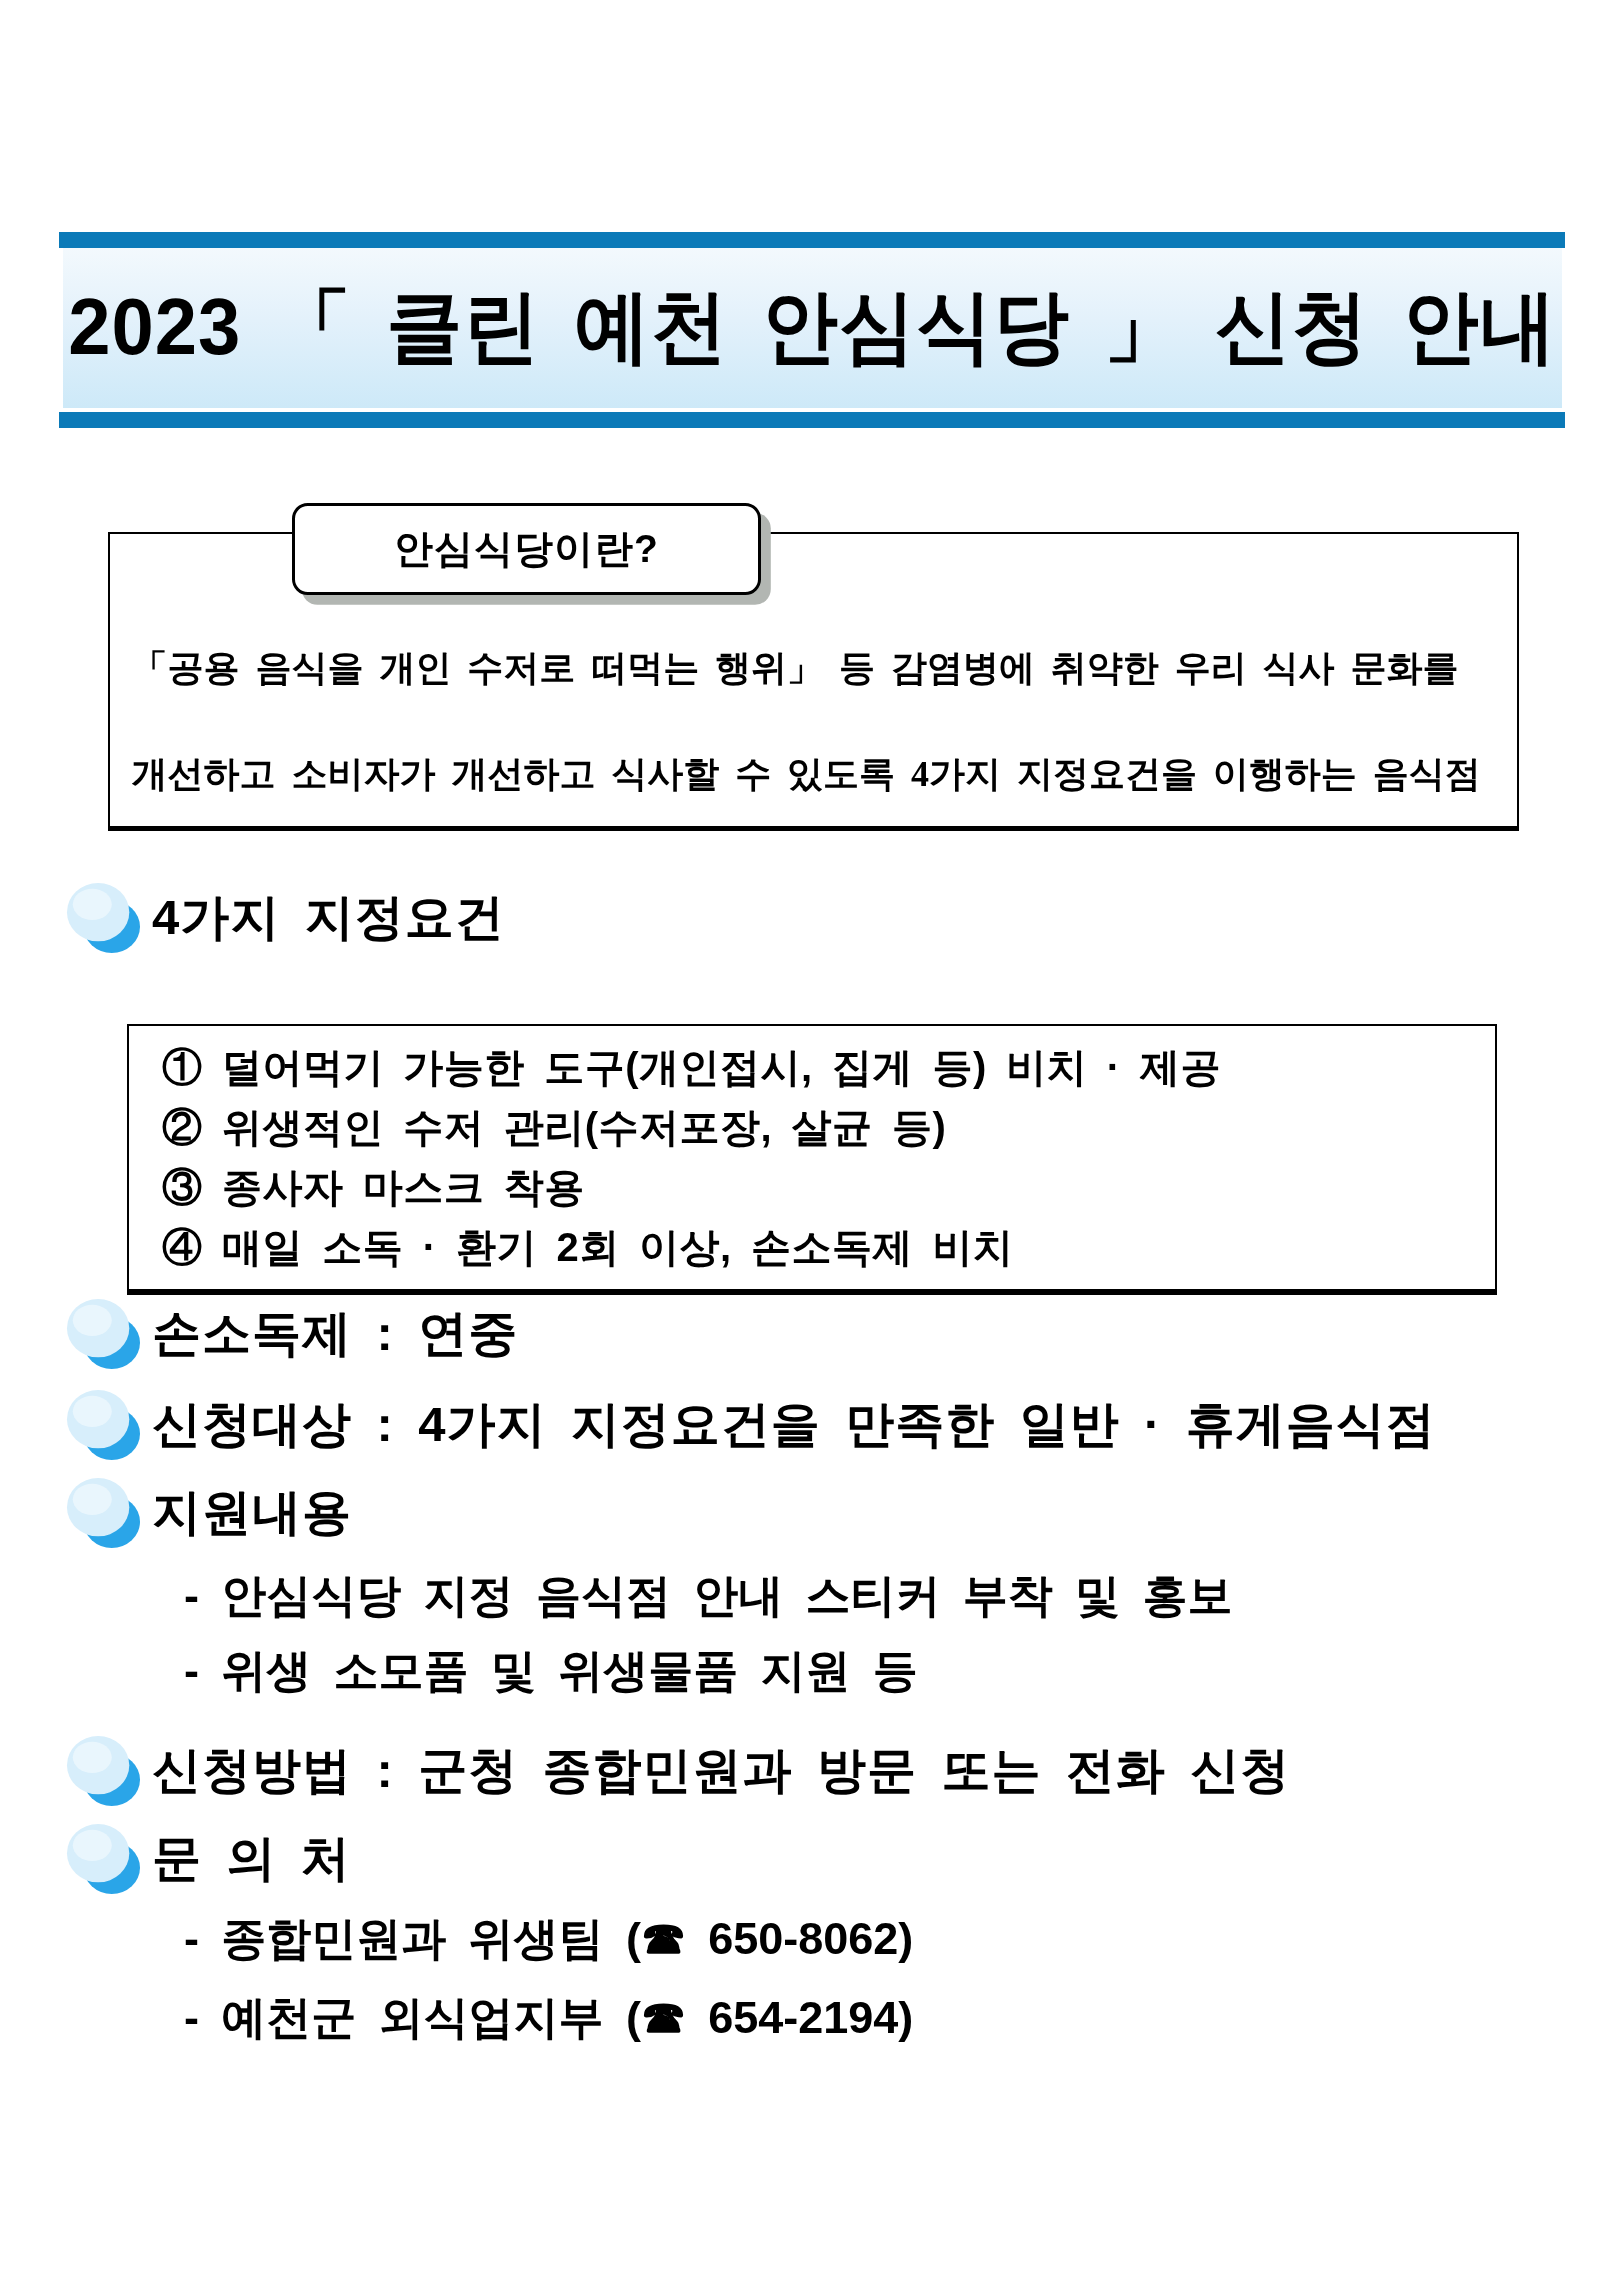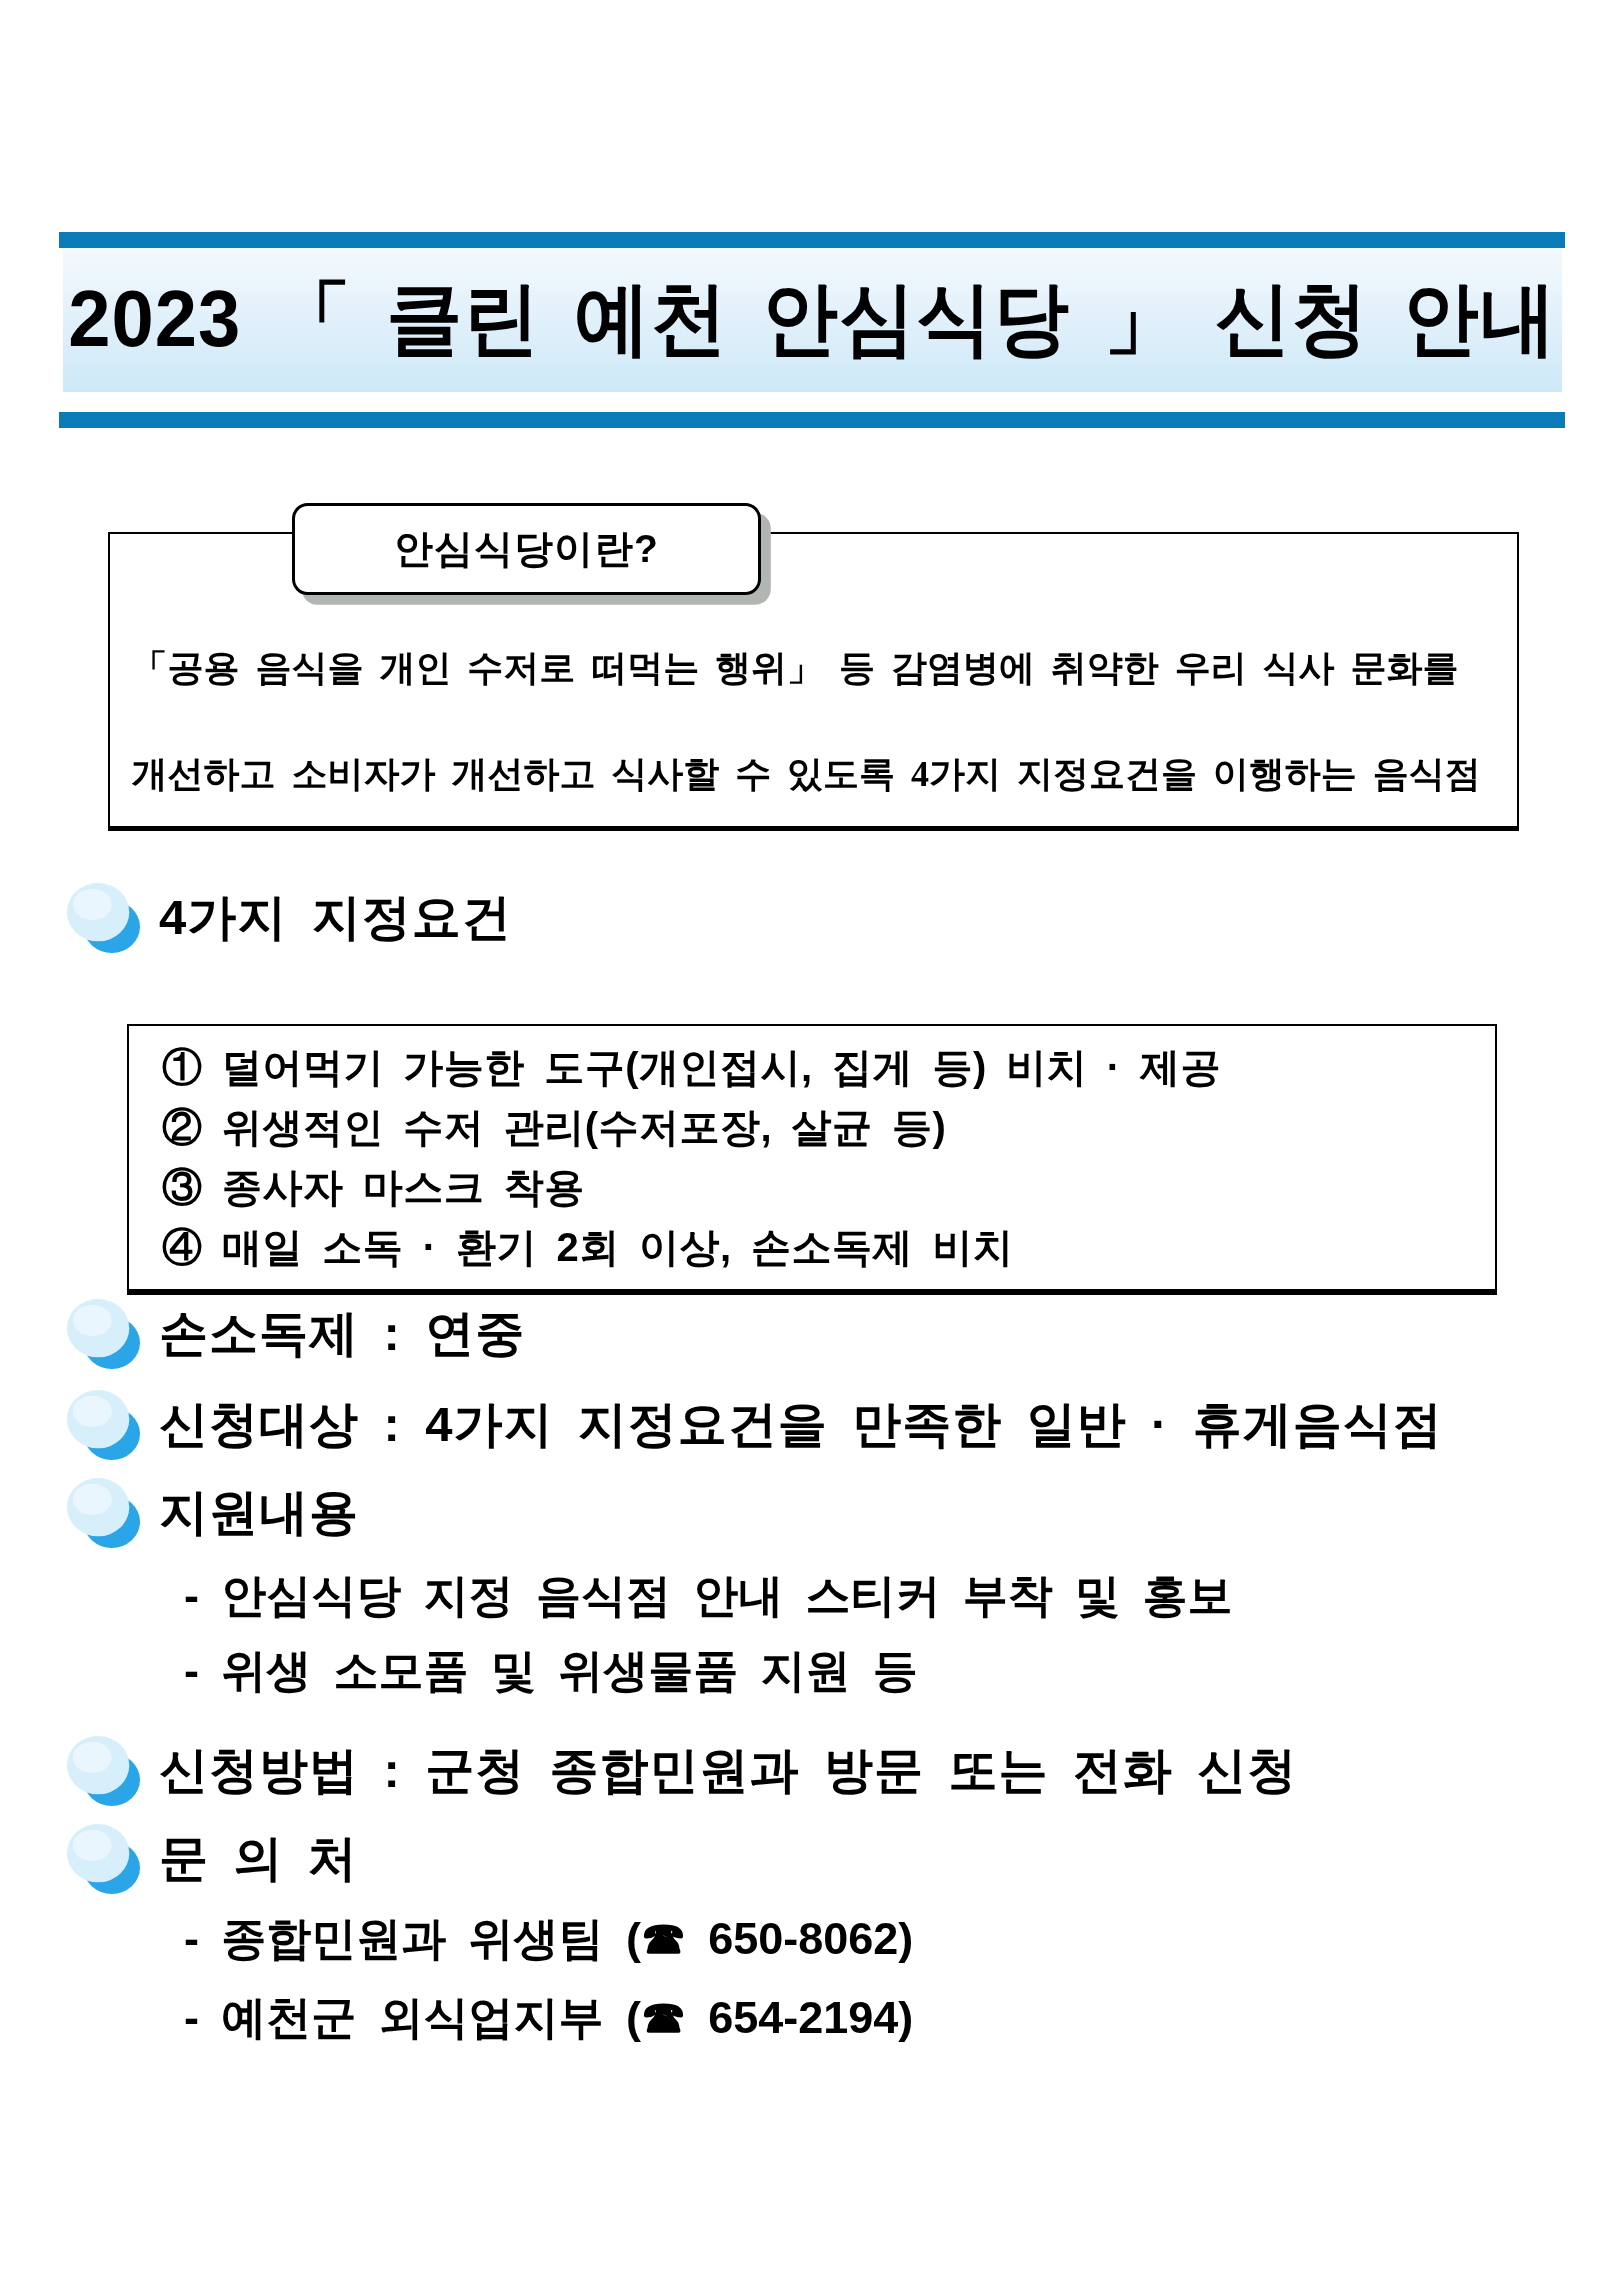--- a/index.html
+++ b/index.html
@@ -8,21 +8,21 @@
     font-family:"Liberation Sans", sans-serif;
     color:#000;
   }
   .page{position:relative;width:1620px;height:2291px;background:#fff;overflow:hidden;}
 
   
   .banner-bar{position:absolute;left:59px;width:1506px;height:15.7px;background:#0b7ab8;}
   .banner-bar.top{top:232px;}
   .banner-bar.bottom{top:412px;}
   .banner-body{
-    position:absolute;left:63px;top:248px;width:1499px;height:144px;
+    position:absolute;left:63px;top:248px;width:1499px;height:160px;
     background:linear-gradient(180deg,#f3f9fd 0%,#e3f1fb 45%,#cde9f8 100%);
     display:flex;align-items:center;justify-content:center;
   }
   .banner-title{
     font-size:76px;font-weight:800;letter-spacing:1px;word-spacing:11.8px;
     white-space:nowrap;transform:scaleY(1.06);
   }
 
   
   .def-box{
@@ -38,21 +38,21 @@
   }
   .def-line{
     position:absolute;left:21.6px;width:1368px;
     font-family:"Liberation Serif", serif;font-size:36px;font-weight:700;
     word-spacing:6.9px;white-space:nowrap;
   }
   .def-line.l1{top:110px;}
   .def-line.l2{top:216px;}
 
   
-  .row{position:absolute;left:65px;display:flex;align-items:center;gap:18px;height:76px;}
+  .row{position:absolute;left:65px;display:flex;align-items:center;gap:11px;height:76px;}
   .bullet{width:76px;height:74px;flex:0 0 auto;}
   .row-label{
     font-size:49px;font-weight:800;letter-spacing:1px;word-spacing:9.8px;white-space:nowrap;
   }
 
   
   .req-box{
     position:absolute;left:127px;top:1024px;width:1370px;height:271px;
     border:2.9px solid #000;border-bottom-width:6.9px;box-sizing:border-box;
     display:flex;flex-direction:column;justify-content:space-around;

